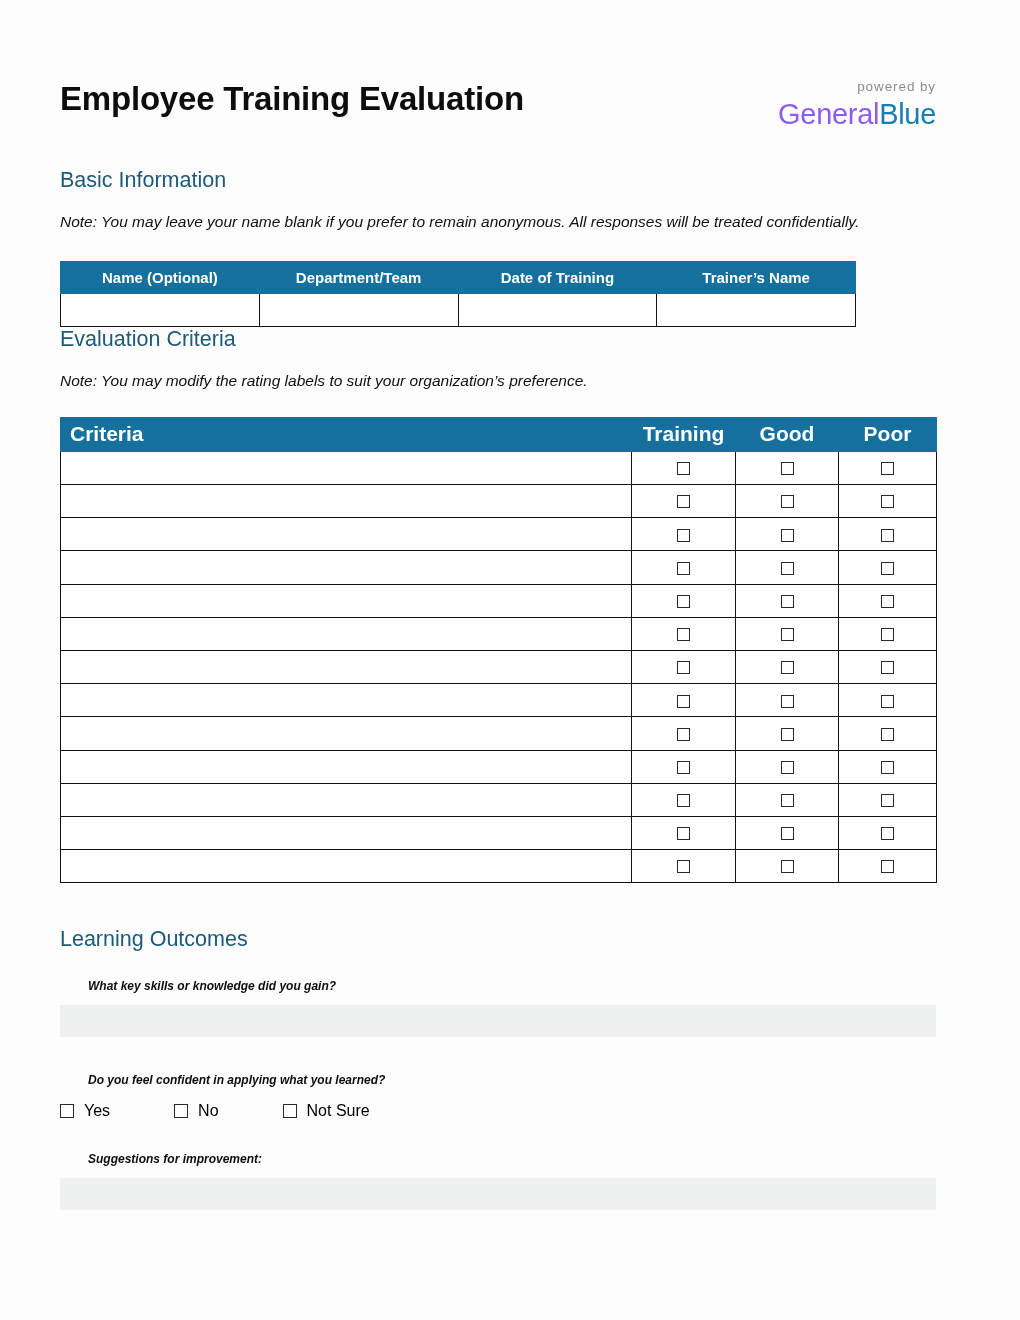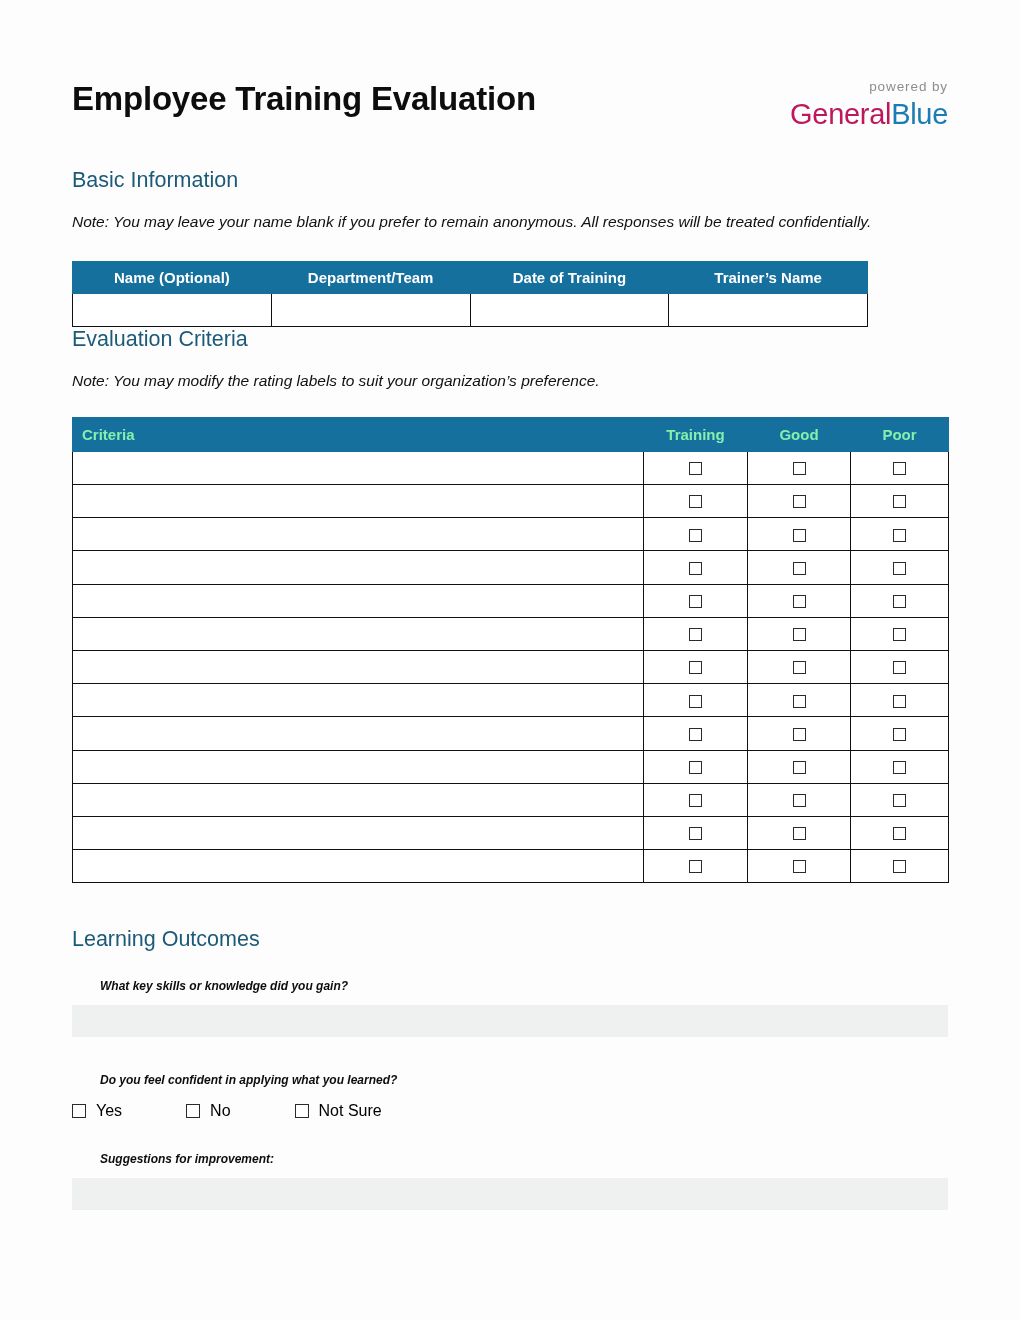--- a/index.html
+++ b/index.html
@@ -17,21 +17,21 @@
   }
   .page {
     position: absolute;
     left: 0; top: 0;
     width: 1020px;
     height: 1320px;
     background: #fdfdfd;
   }
   .content {
     position: absolute;
-    left: 72px;
+    left: 60px;
     top: 0;
     width: 876px;
   }
 
   
   .header-row {
     position: relative;
     height: 96px;
     margin-top: 72px;
   }
@@ -56,21 +56,21 @@
     font-size: 13.5px;
     color: #8d8d8d;
     letter-spacing: 0.9px;
     margin-bottom: 6px;
   }
   .brand-name {
     font-size: 29px;
     letter-spacing: -0.3px;
     white-space: nowrap;
   }
-  .brand-general { color: #be185d; }
+  .brand-general { color: #8b5cf6; }
   .brand-blue { color: #1b7cb5; }
 
   
   .section-heading {
     font-size: 21.5px;
     font-weight: normal;
     color: #1b5a78;
     margin: 0;
     line-height: 1.2;
   }
@@ -101,22 +101,22 @@
   }
   .basic-table td {
     height: 30px;
     border: 1px solid #111111;
     background: #ffffff;
   }
 
   .criteria-table { margin-top: 23px; }
   .criteria-table th {
     background: #15709e;
-    color: #86efac;
-    font-size: 15px;
+    color: #ffffff;
+    font-size: 21px;
     font-weight: bold;
     height: 33px;
     border: 1px solid #15709e;
     padding: 0 9px;
   }
   .criteria-table th.crit-head { text-align: left; }
   .criteria-table th.rate-head { text-align: center; padding: 0 4px; }
   .criteria-table td {
     height: 30.2px;
     border: 1px solid #111111;

